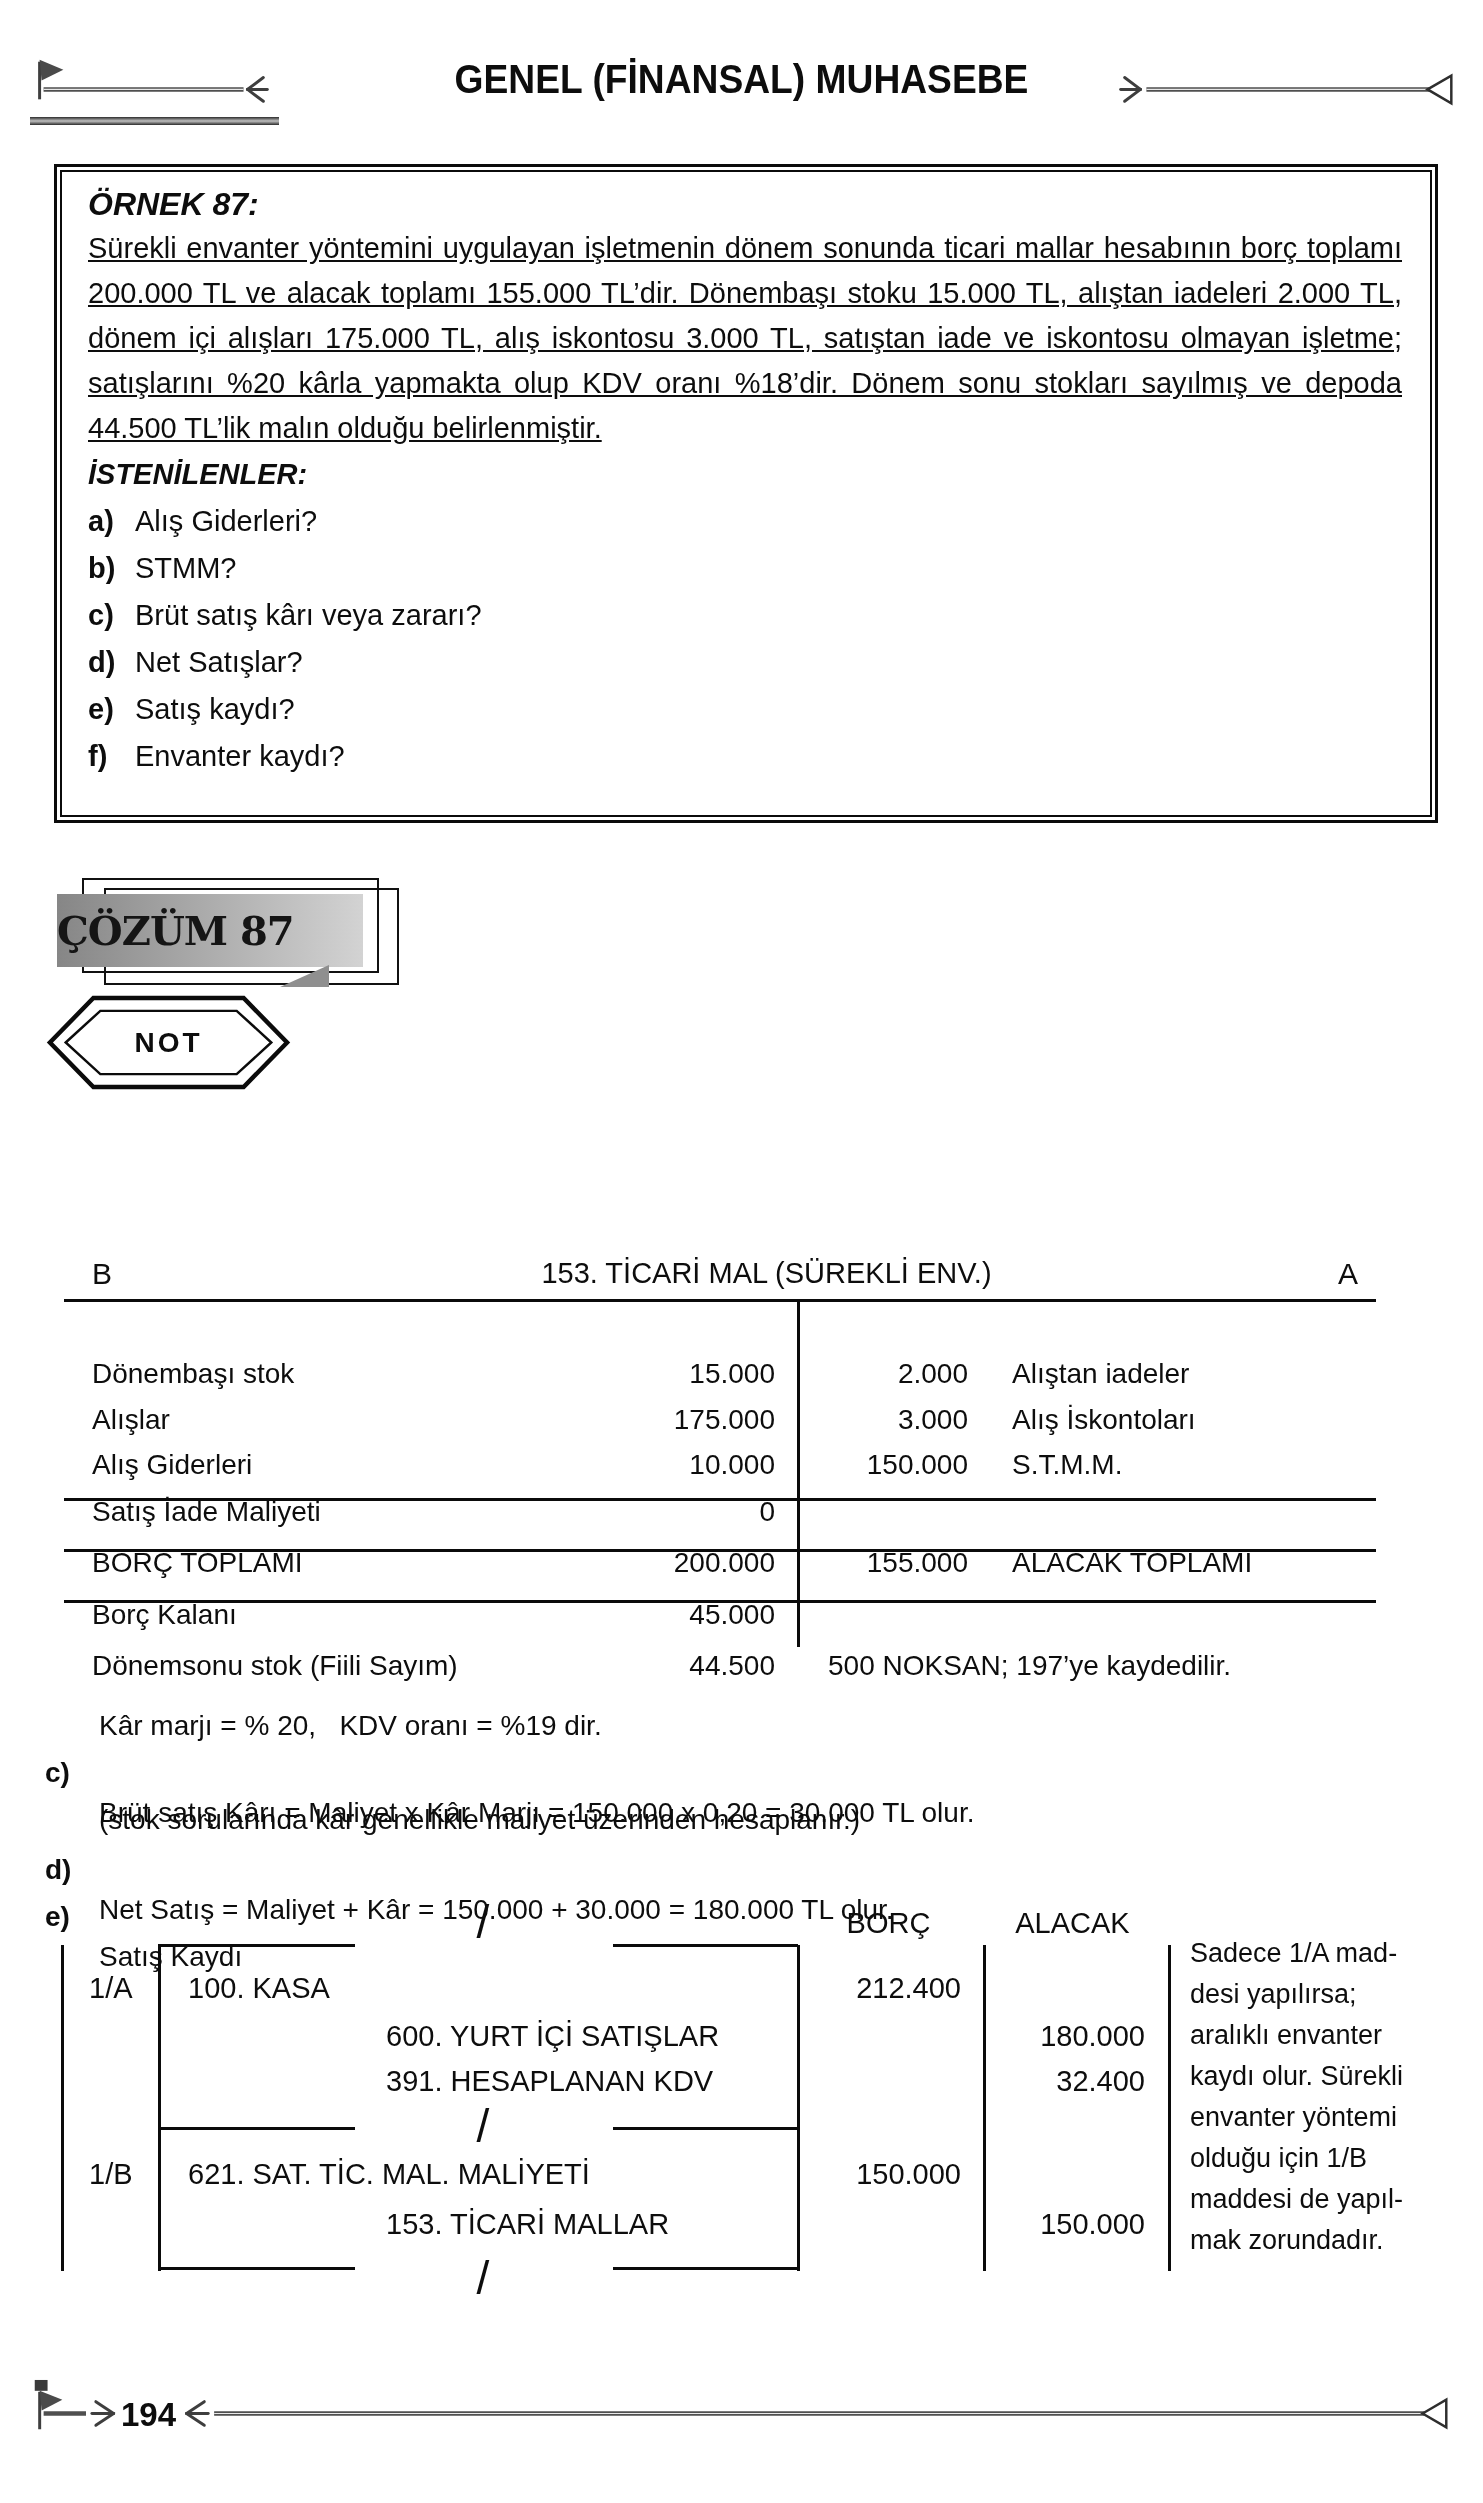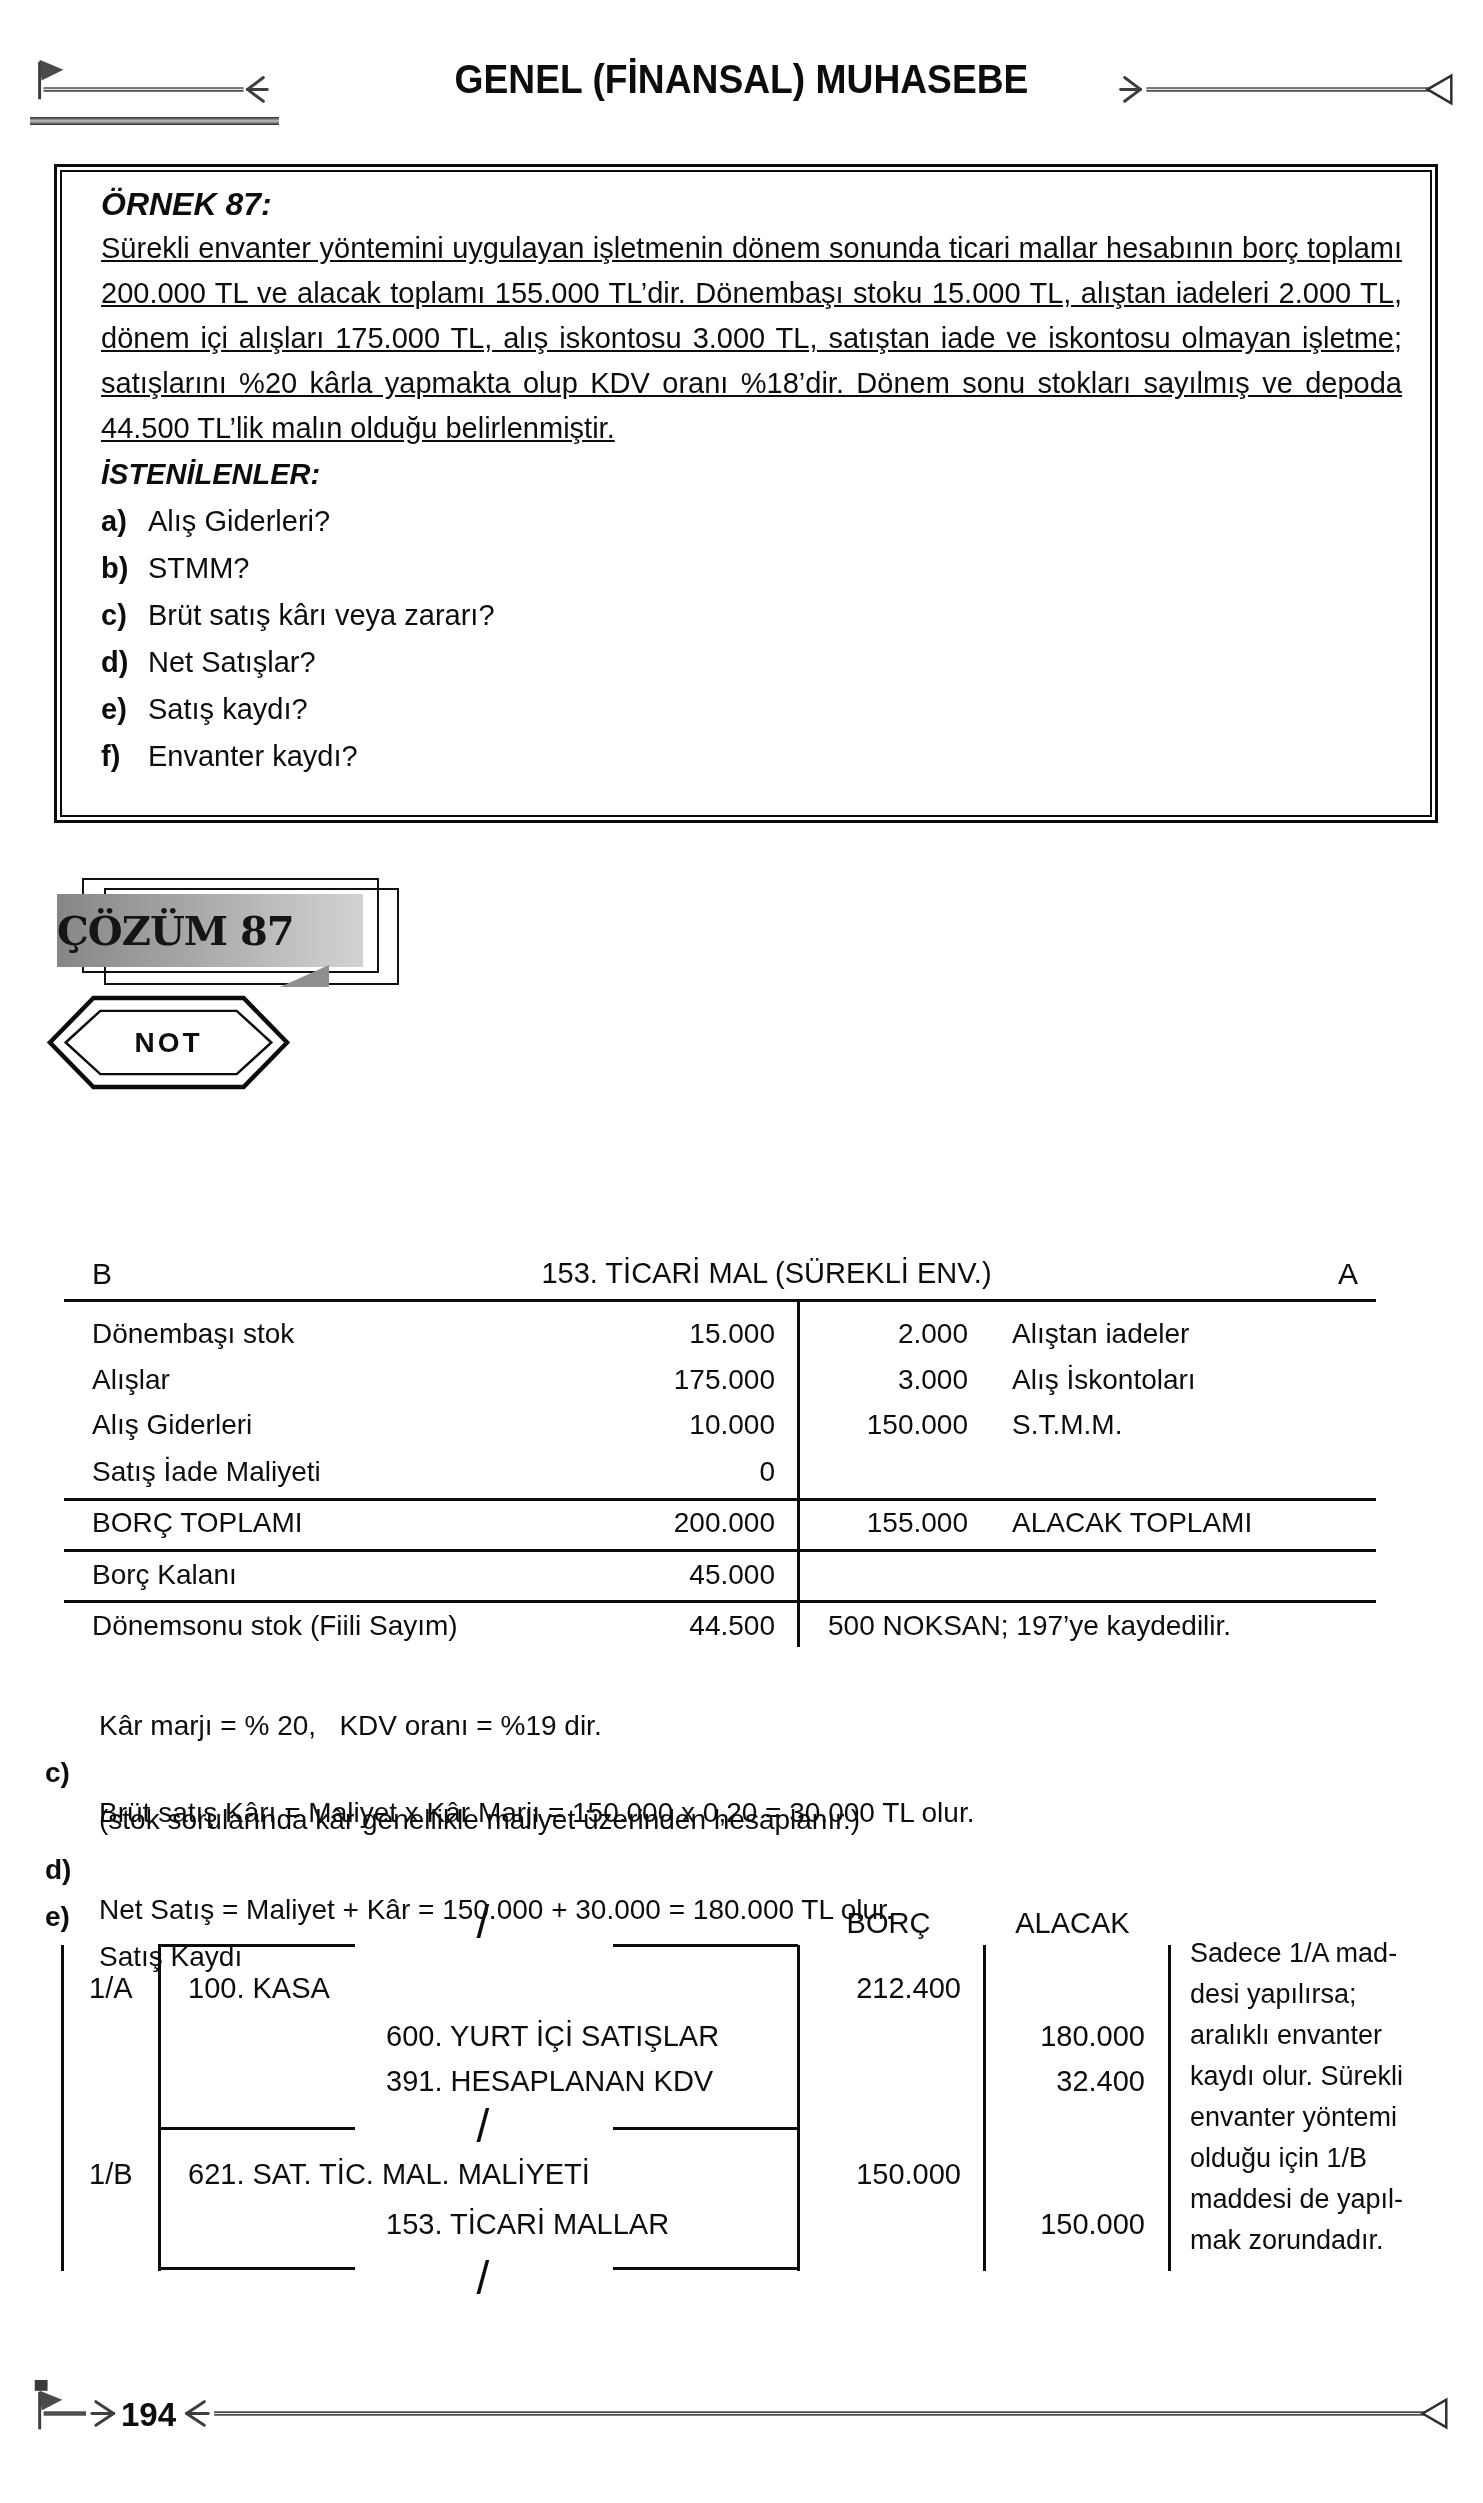--- a/index.html
+++ b/index.html
@@ -24,21 +24,21 @@
     position:absolute;left:111px;top:2396px;width:75px;text-align:center;
     font-size:33px;font-weight:bold;
   }
   
   .example-box{
     position:absolute;left:54px;top:164px;width:1384px;height:659px;
     border:3px solid #0b0b0b;box-sizing:border-box;
   }
   .example-inner{
     position:absolute;left:3px;top:3px;right:3px;bottom:3px;
-    border:2px solid #0b0b0b;padding:10px 28px 6px 39px;box-sizing:border-box;
+    border:2px solid #0b0b0b;padding:10px 28px 6px 26px;box-sizing:border-box;
   }
   .example-title{font-size:32px;font-weight:bold;font-style:italic;line-height:44px;}
   .example-body{font-size:29px;line-height:45px;text-align:justify;text-decoration:underline;}
   .wanted-heading{font-size:29px;font-weight:bold;font-style:italic;line-height:47px;}
   .req-item{display:flex;font-size:29px;line-height:47px;}
   .req-label{font-weight:bold;width:47px;flex:none;}
   
   .rect-outline{position:absolute;border:2.5px solid #111;box-sizing:border-box;background:transparent;}
   .cozum-bar{
     position:absolute;left:57px;top:894px;width:306px;height:73px;
@@ -60,21 +60,21 @@
   .note-inner{
     position:absolute;left:2px;top:2px;right:2px;bottom:2px;
     border:1.5px solid #0b0b0b;padding:3px 20px 0 22px;box-sizing:border-box;
     font-size:29px;line-height:44px;text-align:left;
   }
   .note-inner b{font-weight:bold;}
   
   .t-account{position:absolute;left:64px;top:1249px;width:1312px;height:401px;font-size:28px;}
   .ta-hline{position:absolute;left:0;width:1312px;height:3px;background:#0b0b0b;}
   .ta-vline{position:absolute;left:733px;top:50px;width:2.5px;height:348px;background:#0b0b0b;}
-  .ta-row{position:absolute;left:0;width:1312px;height:46px;line-height:46px;}
+  .ta-row{position:absolute;left:0;width:1312px;height:46px;line-height:46px;margin-top:40px;}
   .ta-left-label{position:absolute;left:28px;white-space:nowrap;}
   .ta-left-amount{position:absolute;left:495px;width:216px;text-align:right;}
   .ta-right-amount{position:absolute;left:754px;width:150px;text-align:right;}
   .ta-right-label{position:absolute;left:948px;white-space:nowrap;}
   .ta-right-note{position:absolute;left:764px;white-space:nowrap;}
   .ta-letter{font-size:30px;}
   
   .calc-line{position:absolute;height:40px;line-height:40px;font-size:28px;white-space:pre-wrap;}
   .calc-label{position:absolute;left:45px;font-weight:bold;}
   .calc-text{position:absolute;left:99px;}

